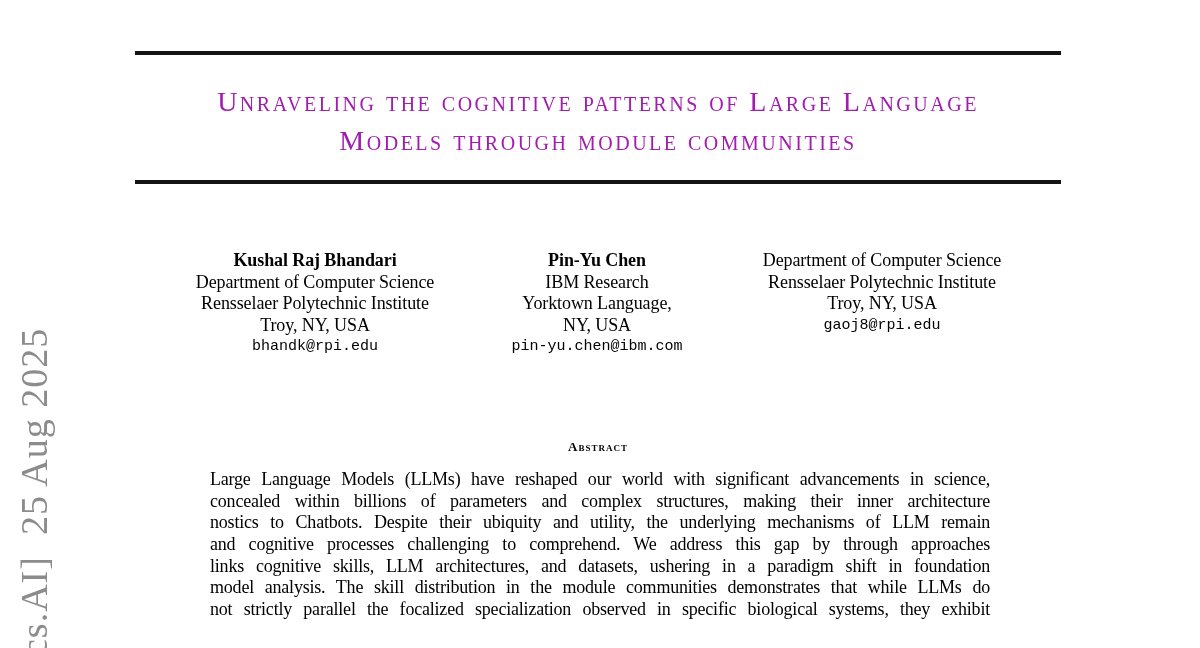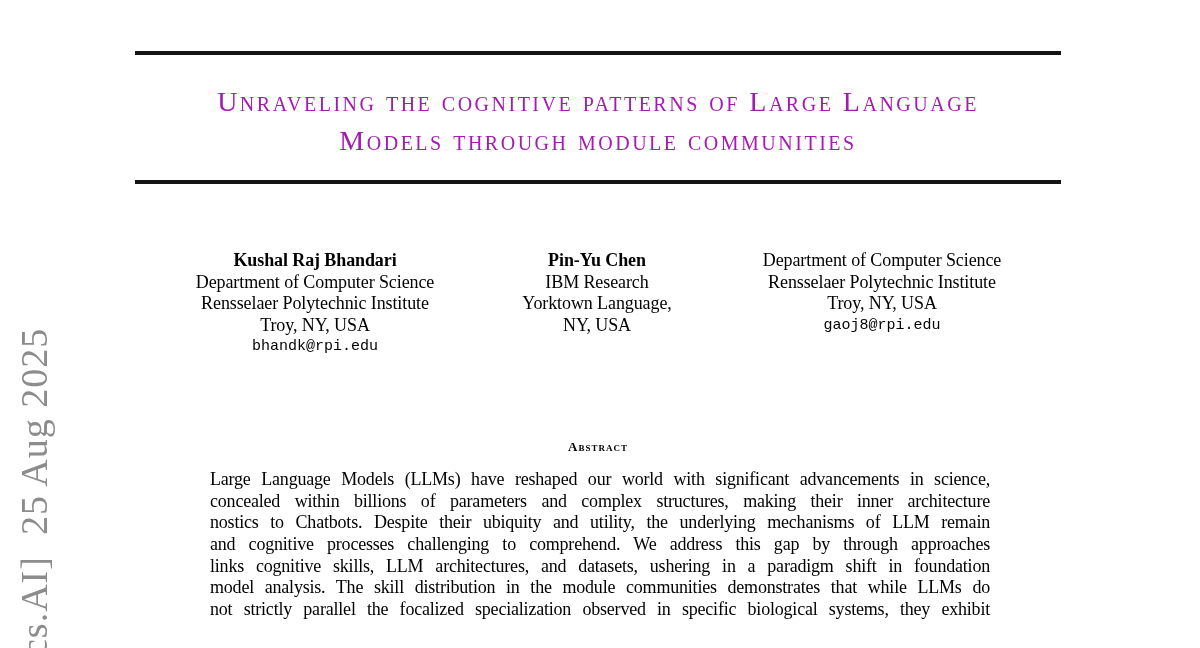--- a/index.html
+++ b/index.html
@@ -115,20 +115,21 @@
     <div>Rensselaer Polytechnic Institute</div>
     <div>Troy, NY, USA</div>
     <div class="email">bhandk@rpi.edu</div>
   </div>
 
   <div class="author author-2">
     <div class="name">Pin-Yu Chen</div>
     <div>IBM Research</div>
     <div>Yorktown Language,</div>
     <div>NY, USA</div>
+    <div class="email">pin-yu.chen@ibm.com</div>
   </div>
 
   <div class="author author-3">
     <div>Department of Computer Science</div>
     <div>Rensselaer Polytechnic Institute</div>
     <div>Troy, NY, USA</div>
     <div class="email">gaoj8@rpi.edu</div>
   </div>
 
   <div class="abstract-heading">Abstract</div>

